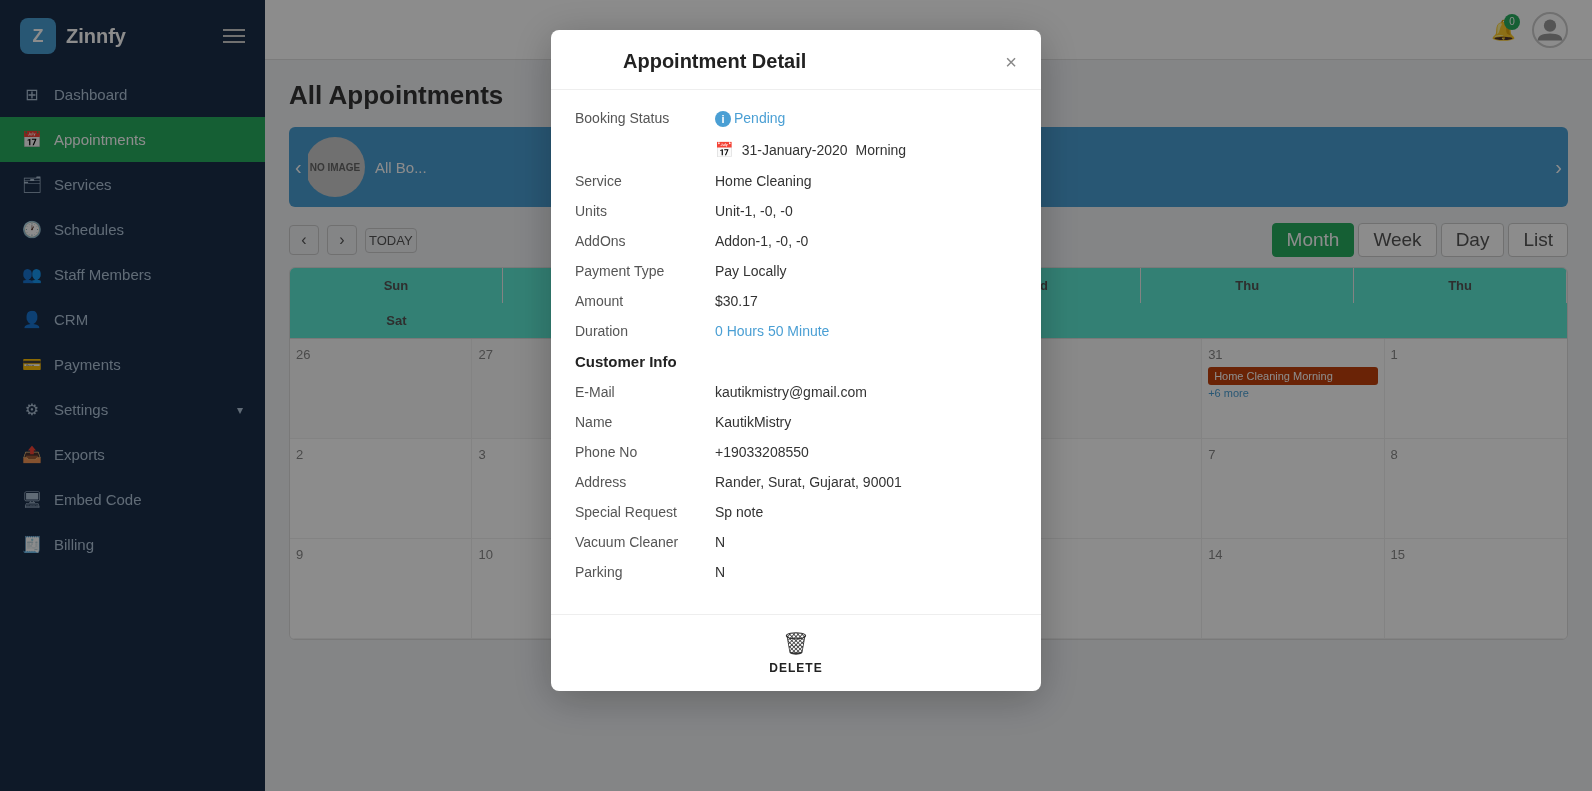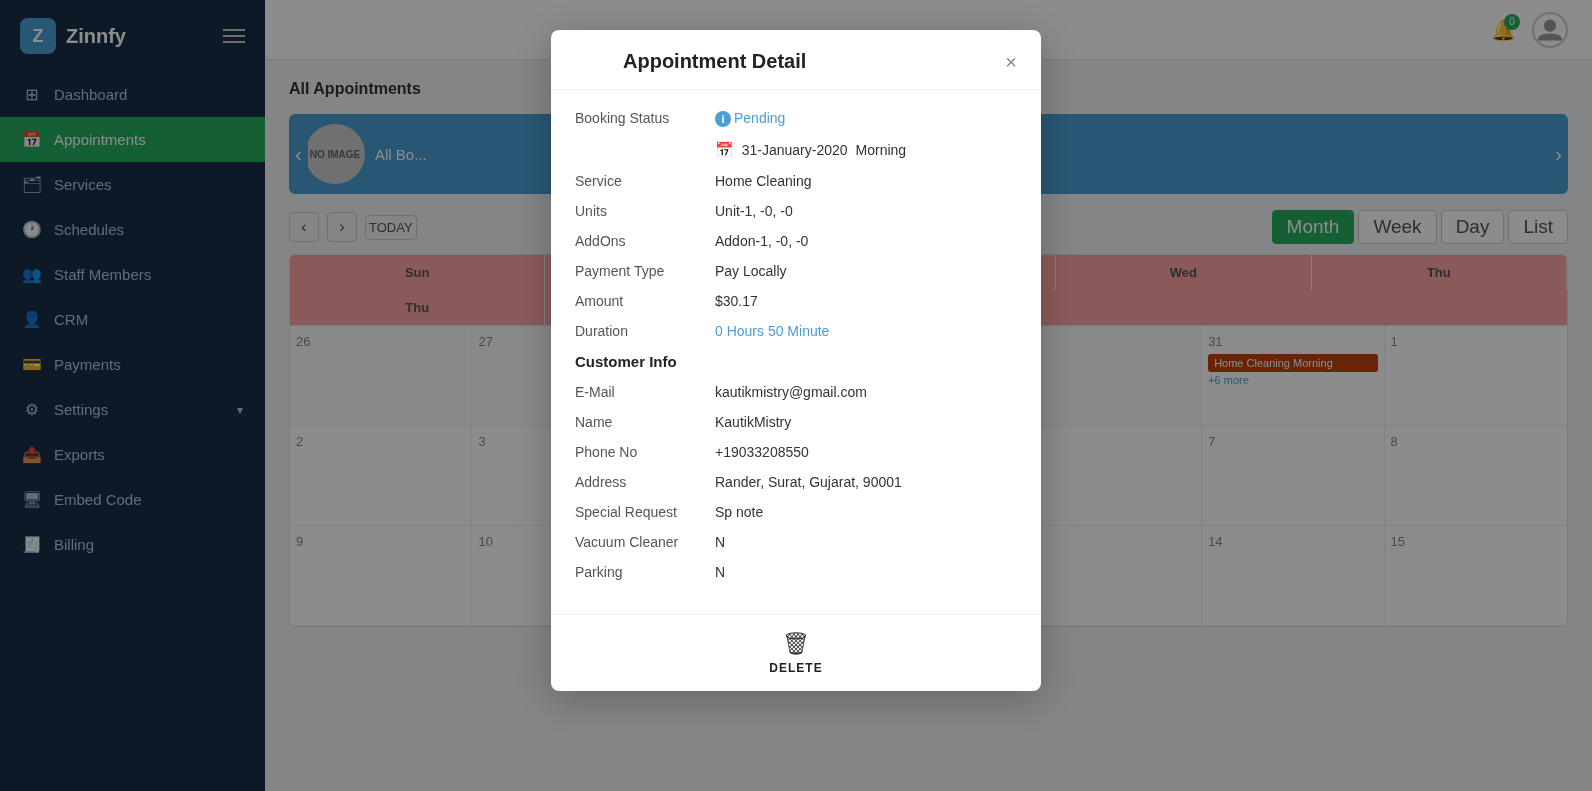--- a/index.html
+++ b/index.html
@@ -76,21 +76,21 @@
     }
     .topbar-avatar { width: 36px; height: 36px; border-radius: 50%; border: 2px solid #ccc; display: flex; align-items: center; justify-content: center; cursor: pointer; }
     .topbar-avatar svg { width: 28px; height: 28px; }
 
     
     .calendar-area {
       flex: 1;
       padding: 20px 24px;
       overflow: auto;
     }
-    .page-title { font-size: 16px; font-weight: 600; color: #333; margin-bottom: 16px; }
+    .page-title { font-size: 26px; font-weight: 600; color: #333; margin-bottom: 16px; }
 
     
     .filter-bar {
       display: flex;
       align-items: center;
       gap: 10px;
       margin-bottom: 16px;
       background: #4a9fd4;
       padding: 10px 16px;
       border-radius: 6px;
@@ -127,22 +127,22 @@
       padding: 5px 14px; border: 1px solid #ccc;
       background: #fff; border-radius: 4px; cursor: pointer;
       font-size: 19px; color: #555;
     }
     .view-btn.active { background: #27ae60; color: #fff; border-color: #27ae60; }
 
     
     .cal-grid { background: #fff; border-radius: 6px; overflow: hidden; border: 1px solid #ddd; }
     .cal-header-row {
       display: grid;
-      grid-template-columns: repeat(5, 1fr);
-      background: #fca5a5;
+      grid-template-columns: repeat(6, 1fr);
+      background: #5eead4;
       border-bottom: 1px solid #ddd;
     }
     .cal-day-header {
       padding: 10px 6px;
       text-align: center;
       font-size: 13px;
       font-weight: 600;
       color: #555;
       border-right: 1px solid #eee;
     }

